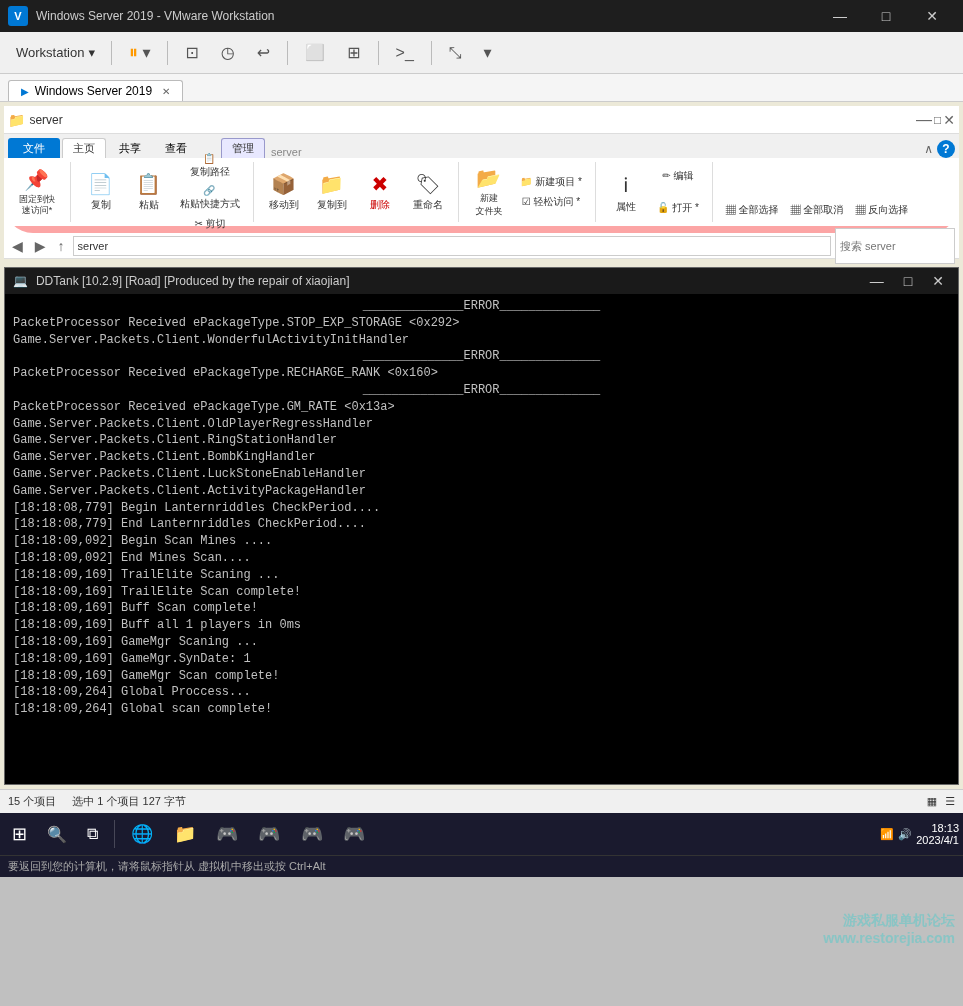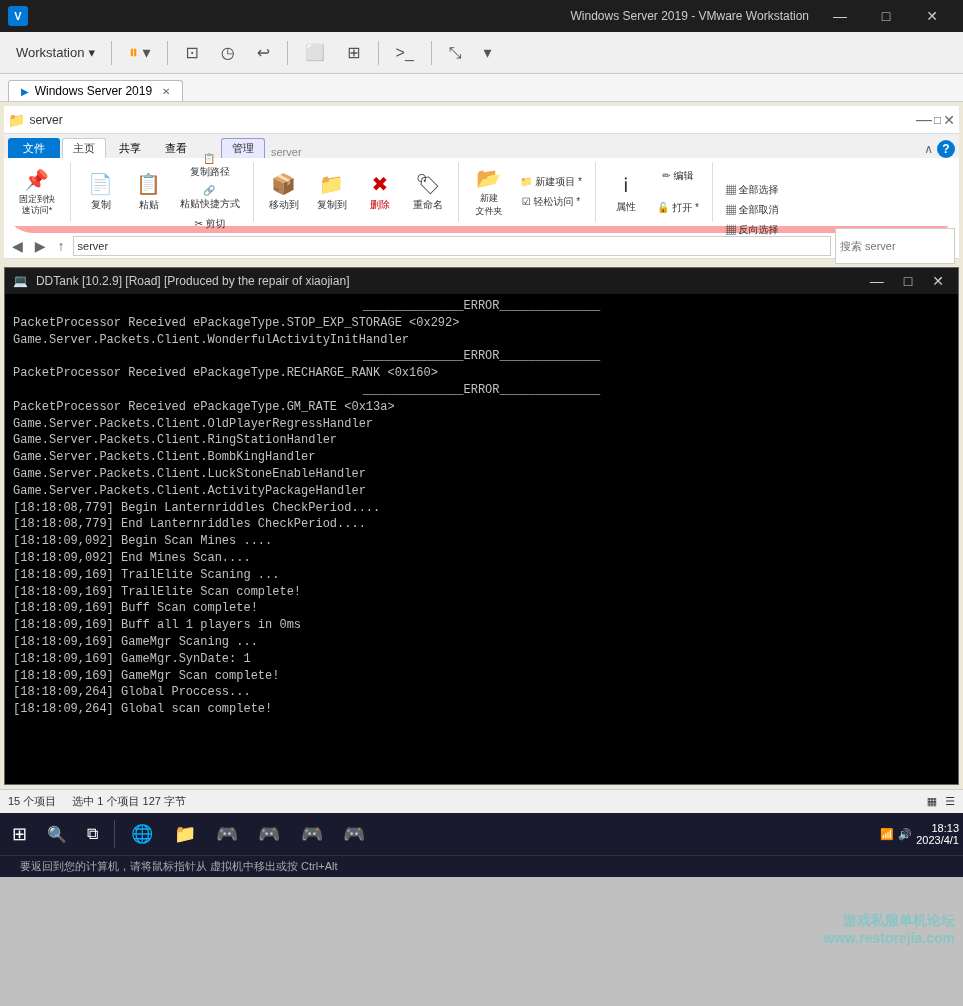--- a/index.html
+++ b/index.html
@@ -18,21 +18,20 @@
       width: 20px; height: 20px;
       background: #0078d4;
       border-radius: 3px;
       display: flex; align-items: center; justify-content: center;
       font-size: 10px; color: white; font-weight: bold;
     }
     .title-bar-text {
       color: #ccc;
       font-size: 12px;
       flex: 1;
-      text-align: right;
     }
     .title-bar-controls {
       display: flex; gap: 0;
     }
     .title-btn {
       width: 46px; height: 32px;
       background: transparent;
       border: none;
       color: #ccc;
       font-size: 14px;
@@ -309,21 +308,21 @@
       font-weight: bold;
       text-align: right;
     }
 
     
     .bottom-msg {
       background: #1a1a2e;
       height: 22px;
       display: flex;
       align-items: center;
-      padding: 0 20px;
+      padding: 0 8px;
       font-size: 11px;
       color: #aaa;
       border-top: 1px solid #333;
     }
 
     
     .address-bar-area {
       height: 26px;
       background: #fff;
       display: flex;
@@ -539,21 +538,21 @@
             <div class="ribbon-btn-small">
               <span>✏ 编辑</span>
             </div>
             <div class="ribbon-btn-small">
               <span>🔓 打开 *</span>
             </div>
           </div>
         </div>
 
         <div class="ribbon-group" style="border-right:none;">
-          <div style="display:flex;flex-direction:column;gap:2px;margin-top:35px;">
+          <div style="display:flex;flex-direction:row;gap:2px;margin-top:35px;">
             <div class="ribbon-btn-small">
               <span>▦ 全部选择</span>
             </div>
             <div class="ribbon-btn-small">
               <span>▦ 全部取消</span>
             </div>
             <div class="ribbon-btn-small">
               <span>▦ 反向选择</span>
             </div>
           </div>

